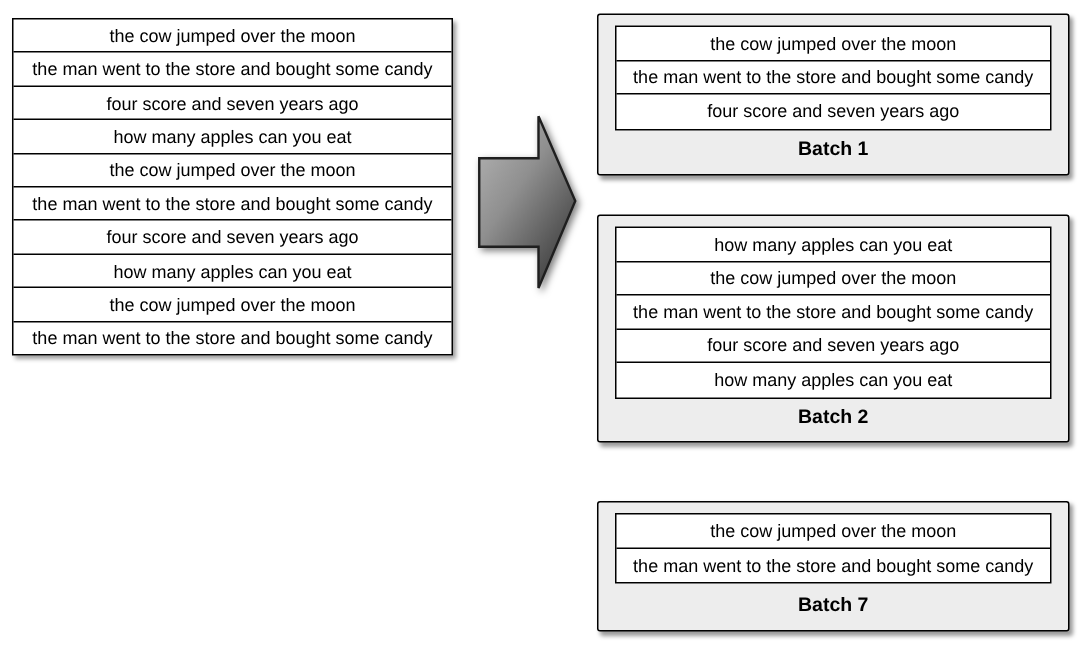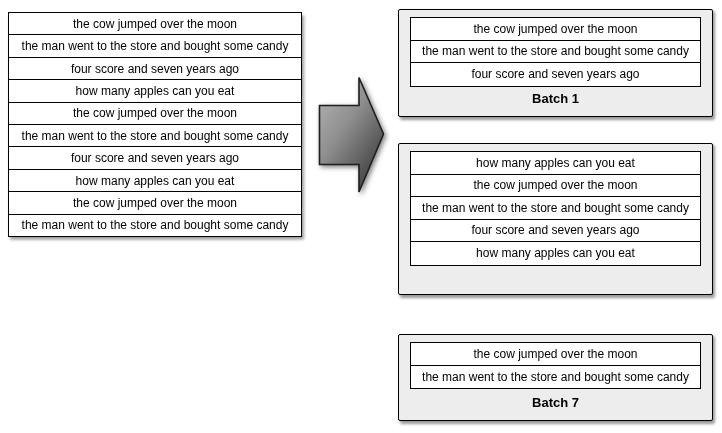--- a/index.html
+++ b/index.html
@@ -113,20 +113,21 @@
   </div>
 
   <div class="batch" id="batch2">
     <div class="inner-table">
       <div class="row">how many apples can you eat</div>
       <div class="row">the cow jumped over the moon</div>
       <div class="row">the man went to the store and bought some candy</div>
       <div class="row">four score and seven years ago</div>
       <div class="row">how many apples can you eat</div>
     </div>
+    <div class="batch-label">Batch 2</div>
   </div>
 
   <div class="batch" id="batch3">
     <div class="inner-table">
       <div class="row">the cow jumped over the moon</div>
       <div class="row">the man went to the store and bought some candy</div>
     </div>
     <div class="batch-label">Batch 7</div>
   </div>
 

